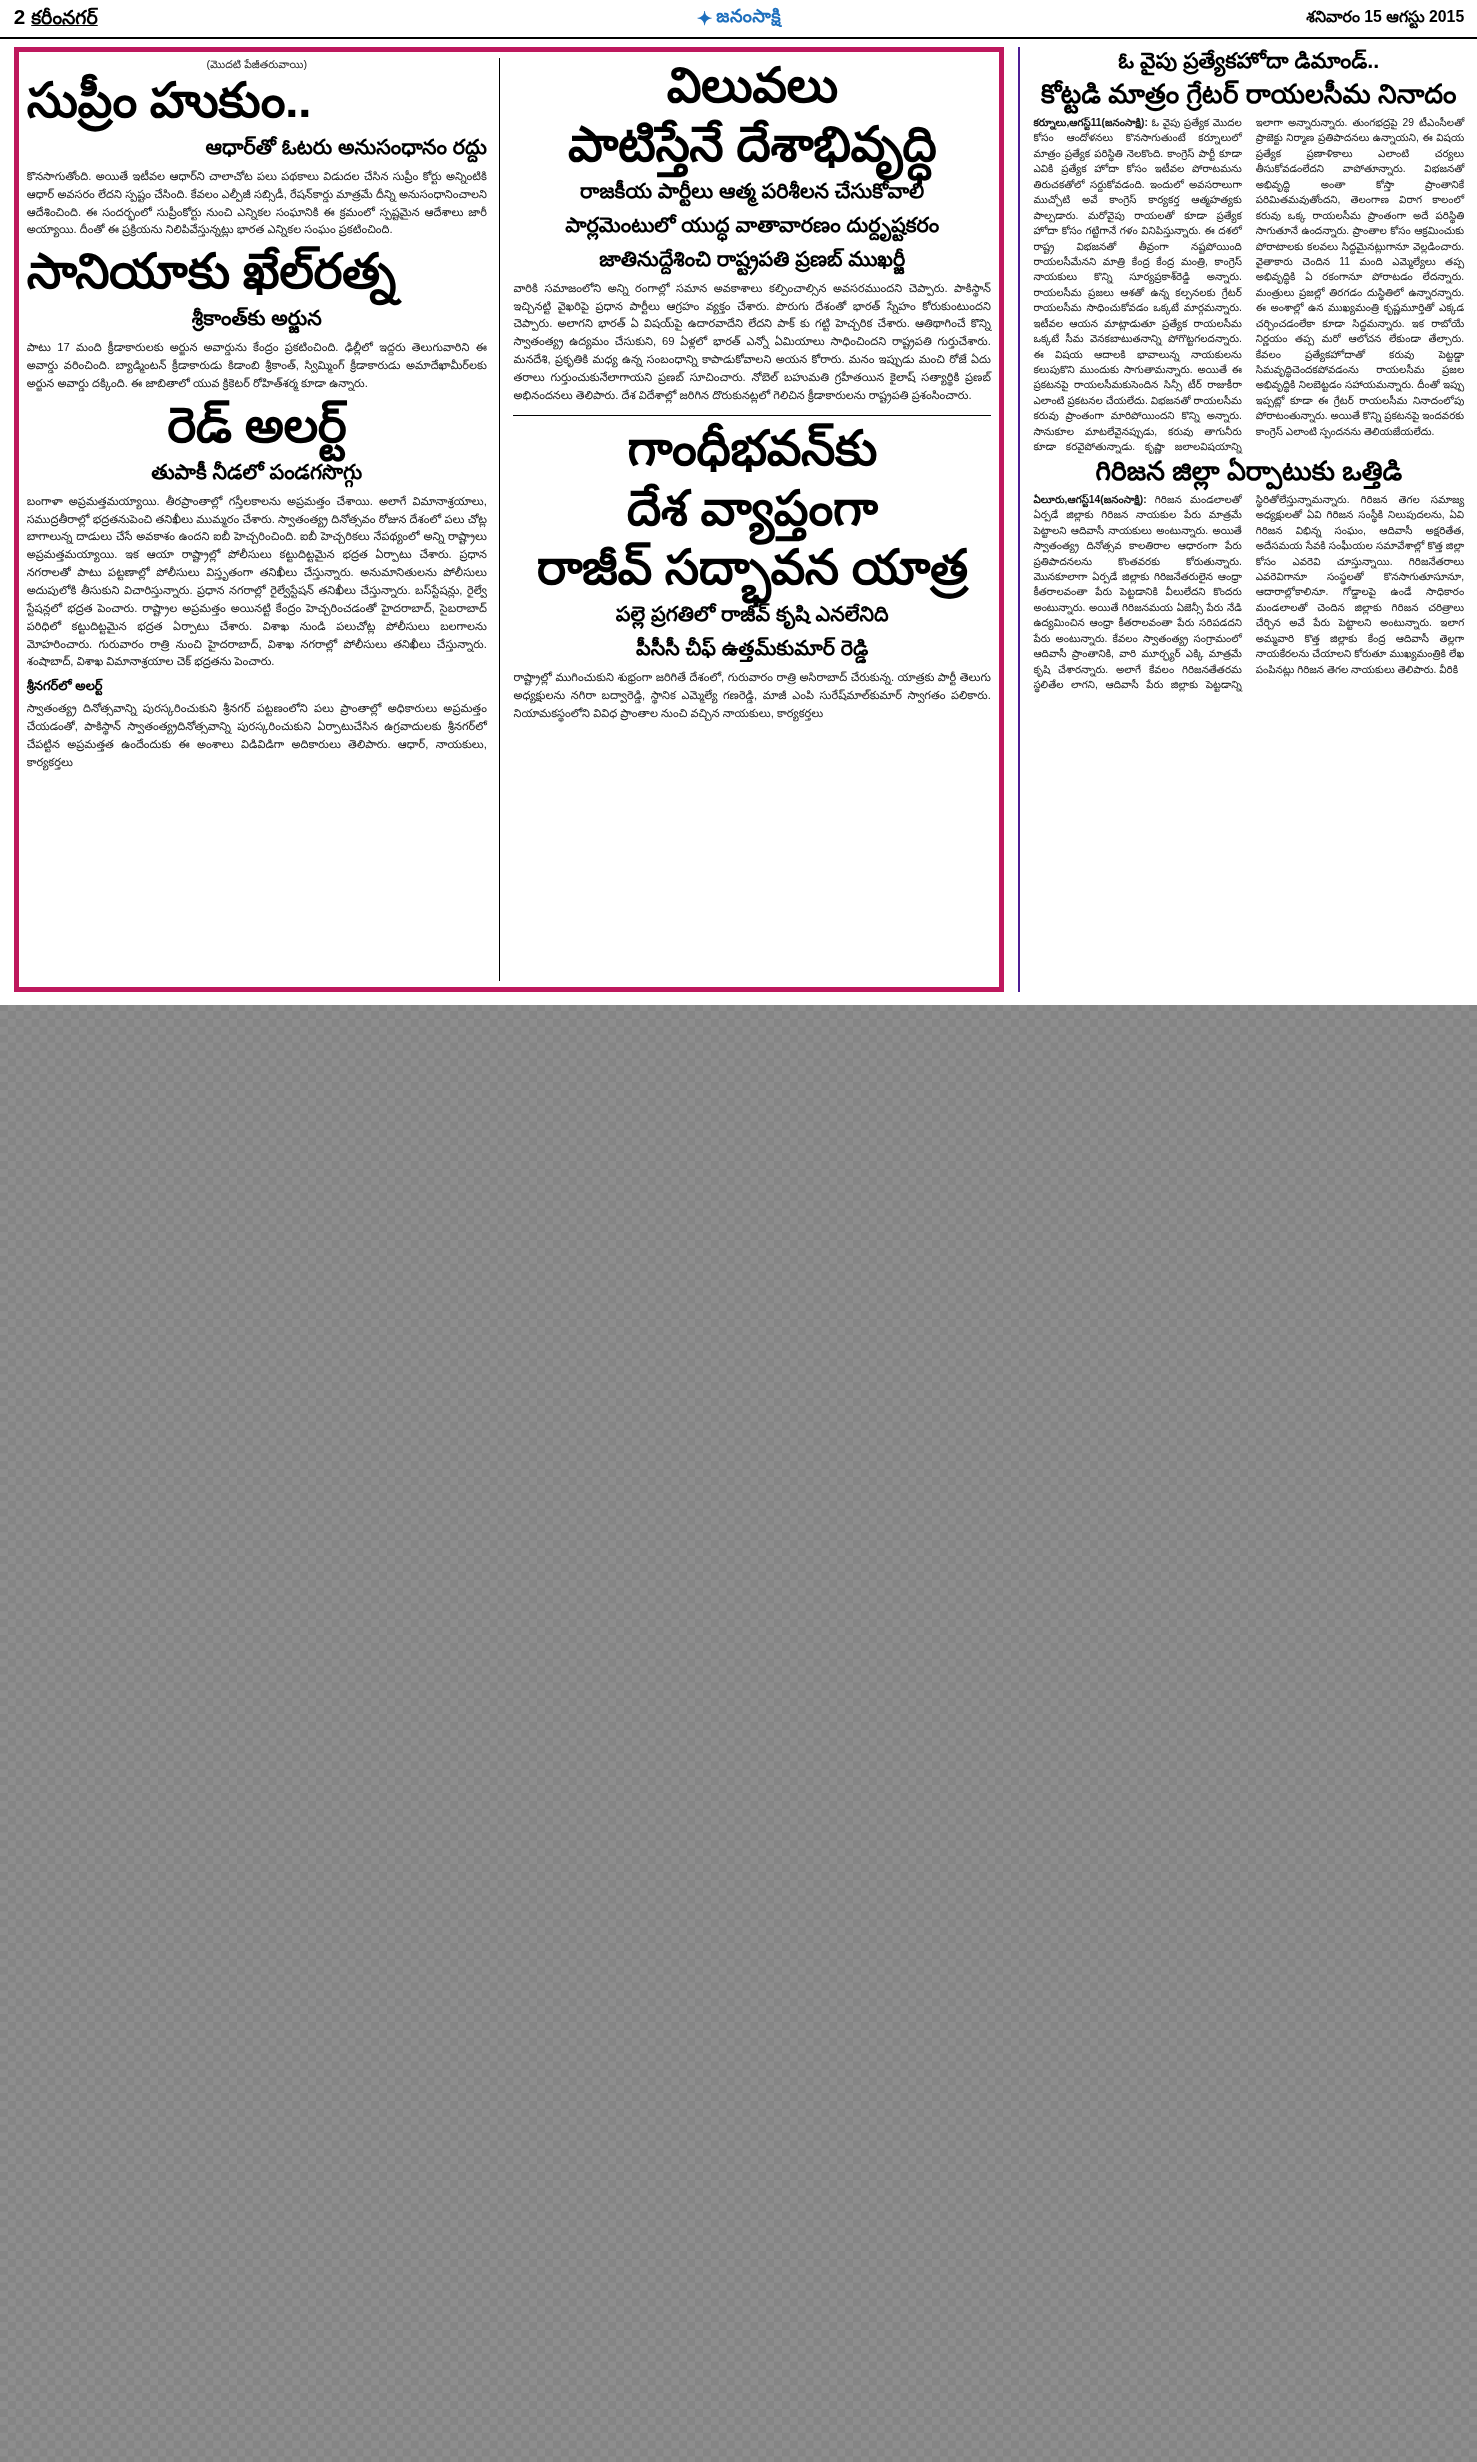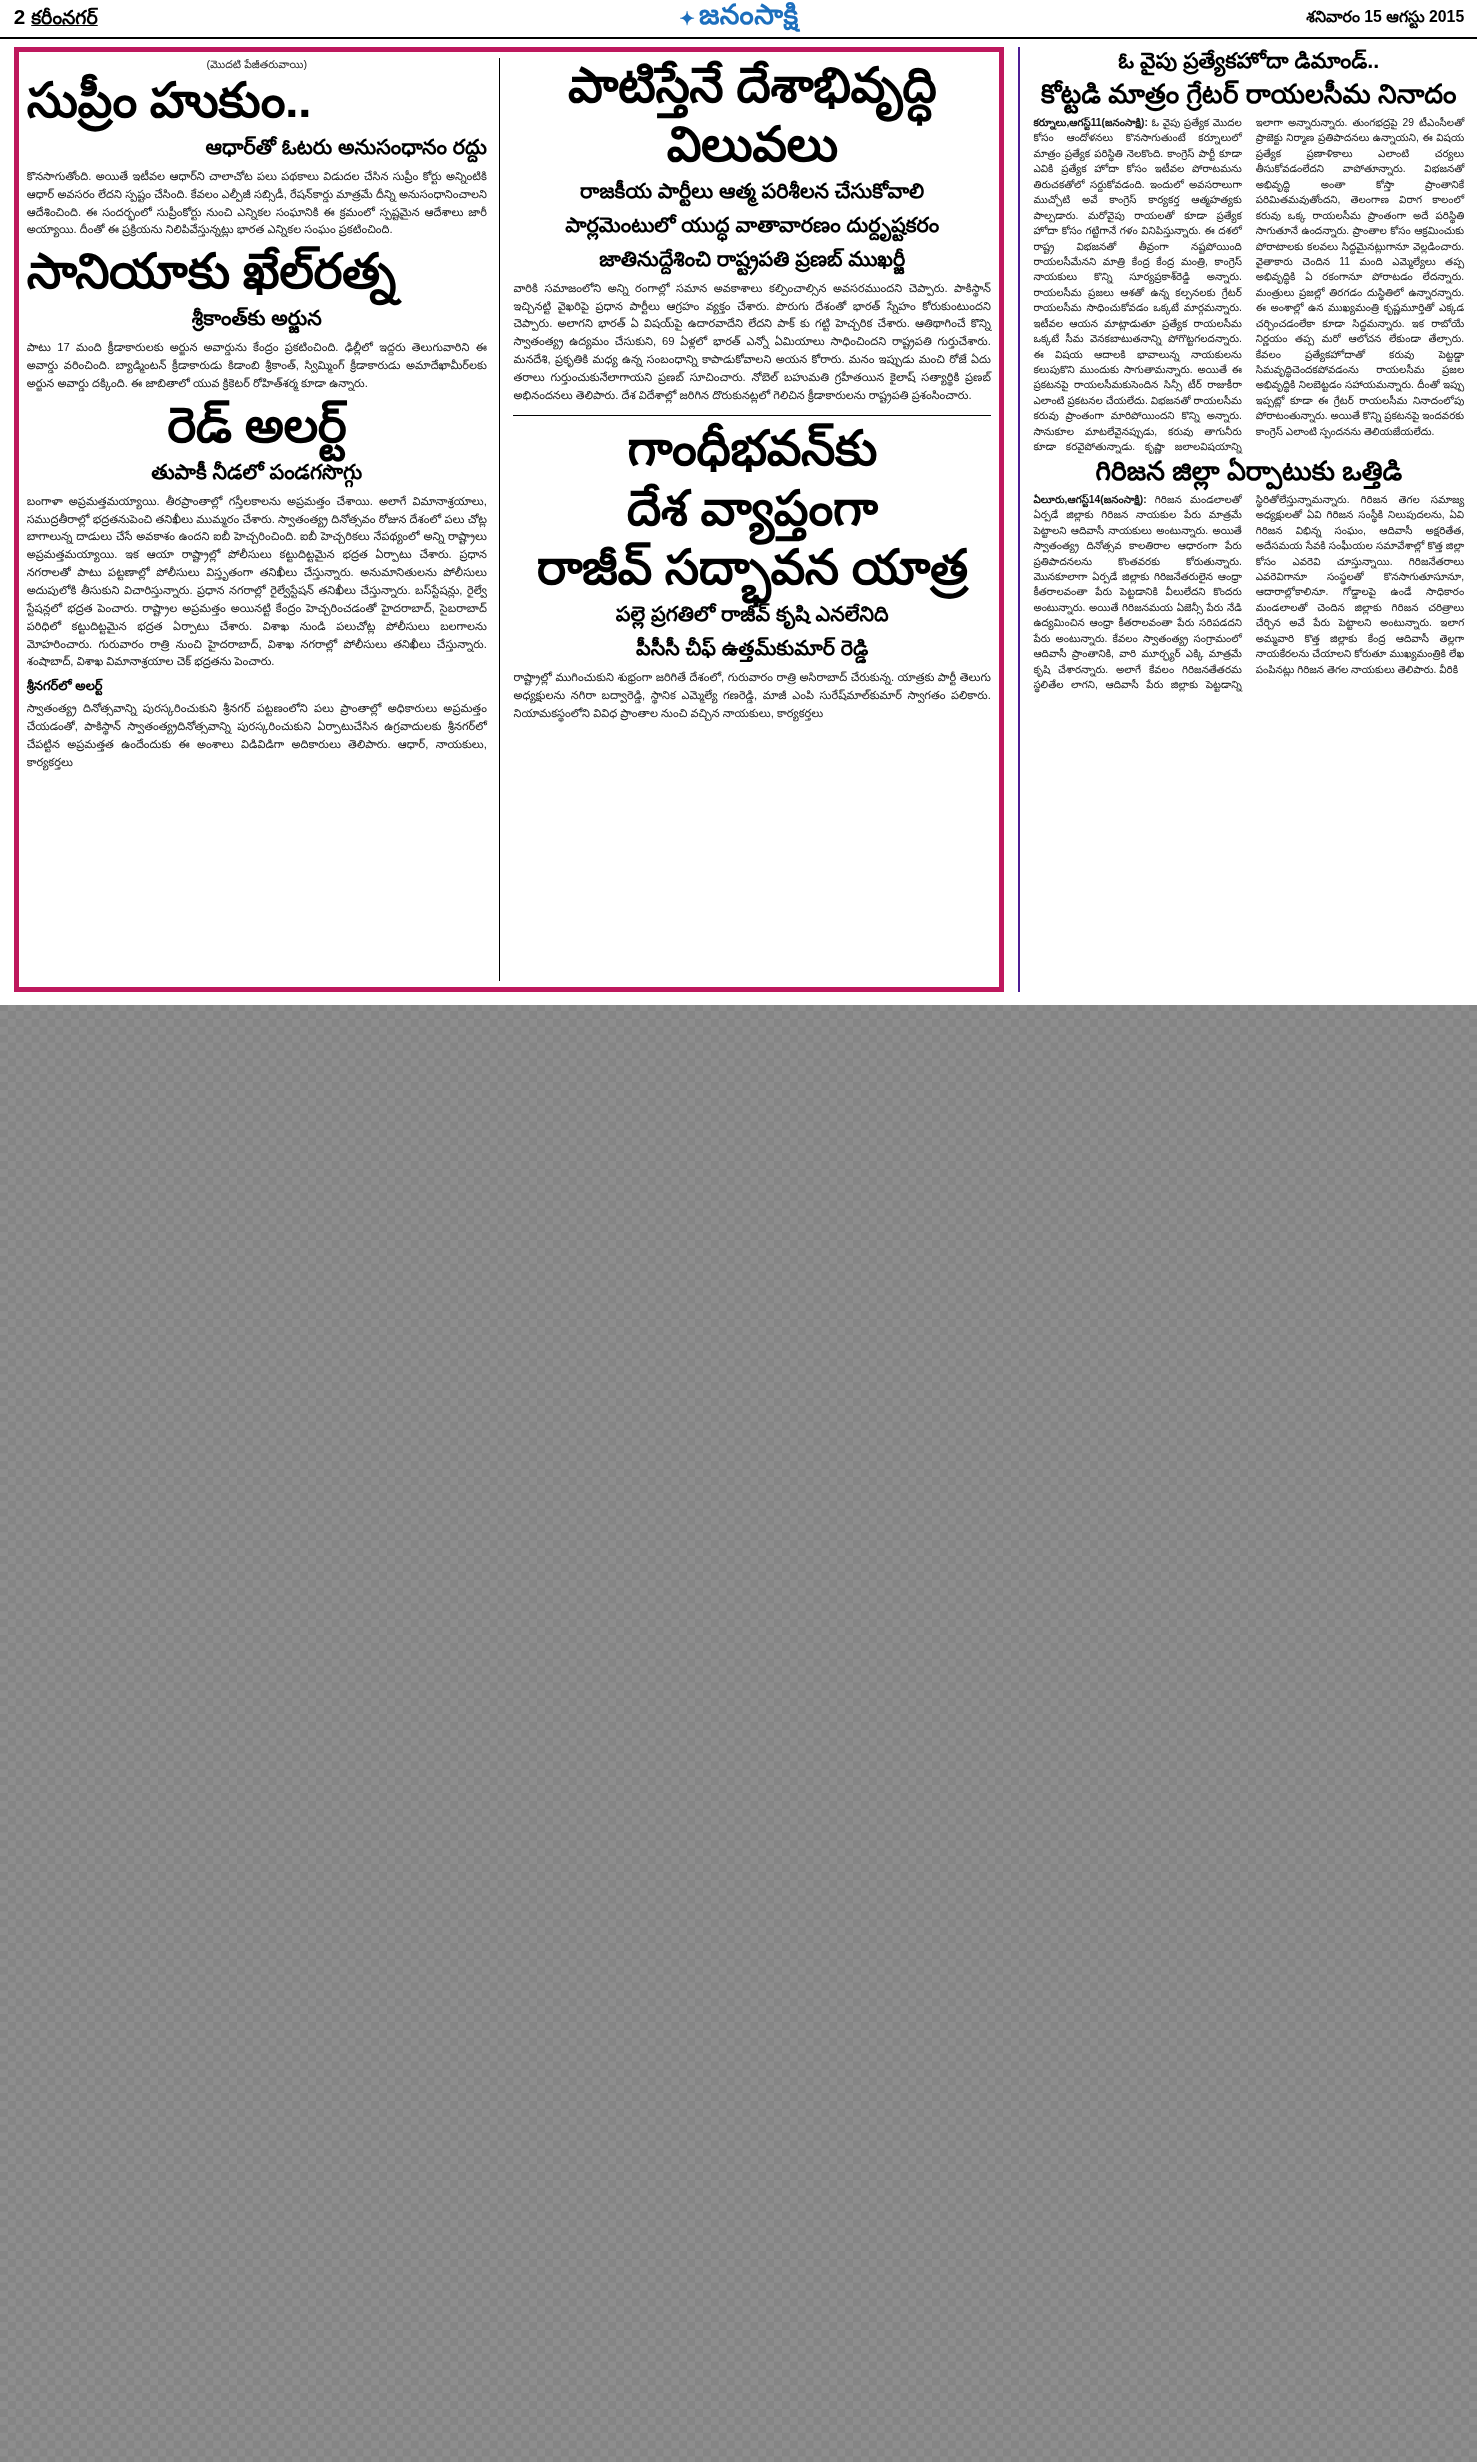--- a/index.html
+++ b/index.html
@@ -68,21 +68,21 @@
     display: inline-flex;
     align-items: center;
     gap: 3.9px;
   }
   .mh-logo-mark {
     font-size: 18.7px;
     color: #1d6fbd;
     font-weight: bold;
   }
   .mh-logo-text {
-    font-size: 28px;
+    font-size: 18px;
     font-weight: bold;
     color: #1d6fbd;
     letter-spacing: 0.5px;
   }
   .mh-right {
     margin-left: auto;
     font-size: 15.8px;
     font-weight: bold;
     color: #000;
   }
@@ -228,22 +228,22 @@
           <p class="body">బంగాళా అప్రమత్తమయ్యాయి. తీరప్రాంతాల్లో గస్తీలకాలను అప్రమత్తం చేశాయి. అలాగే విమానాశ్రయాలు, సముద్రతీరాల్లో భద్రతనుపెంచి తనిఖీలు ముమ్మరం చేశారు. స్వాతంత్య్ర దినోత్సవం రోజున దేశంలో పలు చోట్ల బాగాలున్న దాడులు చేసే అవకాశం ఉందని ఐబీ హెచ్చరించింది. ఐబీ హెచ్చరికలు నేపథ్యంలో అన్ని రాష్ట్రాలు అప్రమత్తమయ్యాయి. ఇక ఆయా రాష్ట్రాల్లో పోలీసులు కట్టుదిట్టమైన భద్రత ఏర్పాటు చేశారు. ప్రధాన నగరాలతో పాటు పట్టణాల్లో పోలీసులు విస్తృతంగా తనిఖీలు చేస్తున్నారు. అనుమానితులను పోలీసులు అదుపులోకి తీసుకుని విచారిస్తున్నారు. ప్రధాన నగరాల్లో రైల్వేస్టేషన్ తనిఖీలు చేస్తున్నారు. బస్‌స్టేషన్లు, రైల్వే స్టేషన్లలో భద్రత పెంచారు. రాష్ట్రాల అప్రమత్తం అయినట్టి కేంద్రం హెచ్చరించడంతో హైదరాబాద్, సైబరాబాద్ పరిధిలో కట్టుదిట్టమైన భద్రత ఏర్పాటు చేశారు. విశాఖ నుండి పలుచోట్ల పోలీసులు బలగాలను మోహరించారు. గురువారం రాత్రి నుంచి హైదరాబాద్, విశాఖ నగరాల్లో పోలీసులు తనిఖీలు చేస్తున్నారు. శంషాబాద్, విశాఖ విమానాశ్రయాల చెక్ భద్రతను పెంచారు.</p>
           <div class="sec-label">శ్రీనగర్‌లో అలర్ట్</div>
           <p class="body">స్వాతంత్య్ర దినోత్సవాన్ని పురస్కరించుకుని శ్రీనగర్ పట్టణంలోని పలు ప్రాంతాల్లో అధికారులు అప్రమత్తం చేయడంతో, పాకిస్థాన్ స్వాతంత్య్రదినోత్సవాన్ని పురస్కరించుకుని ఏర్పాటుచేసిన ఉగ్రవాదులకు శ్రీనగర్‌లో చేపట్టిన అప్రమత్తత ఉందేందుకు ఈ అంశాలు విడివిడిగా అదికారులు తెలిపారు. ఆధార్, నాయకులు, కార్యకర్తలు</p>
         </article>
 
       </div>
 
       <div class="col col-b">
 
         <article>
+          <h1 class="head-xl">విలువలు</h1>
           <h1 class="head-xl">పాటిస్తేనే దేశాభివృద్ధి</h1>
-          <h1 class="head-xl">విలువలు</h1>
           <h3 class="subhead">రాజకీయ పార్టీలు ఆత్మ పరిశీలన చేసుకోవాలి</h3>
           <h3 class="subhead">పార్లమెంటులో యుద్ధ వాతావారణం దుర్దృష్టకరం</h3>
           <h3 class="subhead">జాతినుద్దేశించి రాష్ట్రపతి ప్రణబ్ ముఖర్జీ</h3>
           <p class="body">వారికి సమాజంలోని అన్ని రంగాల్లో సమాన అవకాశాలు కల్పించాల్సిన అవసరముందని చెప్పారు. పాకిస్థాన్ ఇచ్చినట్టి వైఖరిపై ప్రధాన పార్టీలు ఆగ్రహం వ్యక్తం చేశారు. పొరుగు దేశంతో భారత్ స్నేహం కోరుకుంటుందని చెప్పారు. అలాగని భారత్ ఏ విషయ్‌పై ఉదారవాదేని లేదని పాక్ కు గట్టి హెచ్చరిక చేశారు. ఆతిథాగించే కొన్ని స్వాతంత్య్ర ఉద్యమం చేసుకుని, 69 ఏళ్లలో భారత్ ఎన్నో ఏమియాలు సాధించిందని రాష్ట్రపతి గుర్తుచేశారు. మనదేశి, ప్రకృతికి మధ్య ఉన్న సంబంధాన్ని కాపాడుకోవాలని అయన కోరారు. మనం ఇప్పుడు మంచి రోజే ఏదు తరాలు గుర్తుంచుకునేలాగాయని ప్రణబ్ సూచించారు. నోబెల్ బహుమతి గ్రహీతయిన కైలాష్ సత్యార్థికి ప్రణబ్ అభినందనలు తెలిపారు. దేశ విదేశాల్లో జరిగిన దొరుకునట్లలో గెలిచిన క్రీడాకారులను రాష్ట్రపతి ప్రశంసించారు.</p>
         </article>
 
         <div class="col-b-sep"></div>
 
         <article>
           <h1 class="head-xl">గాంధీభవన్‌కు</h1>

